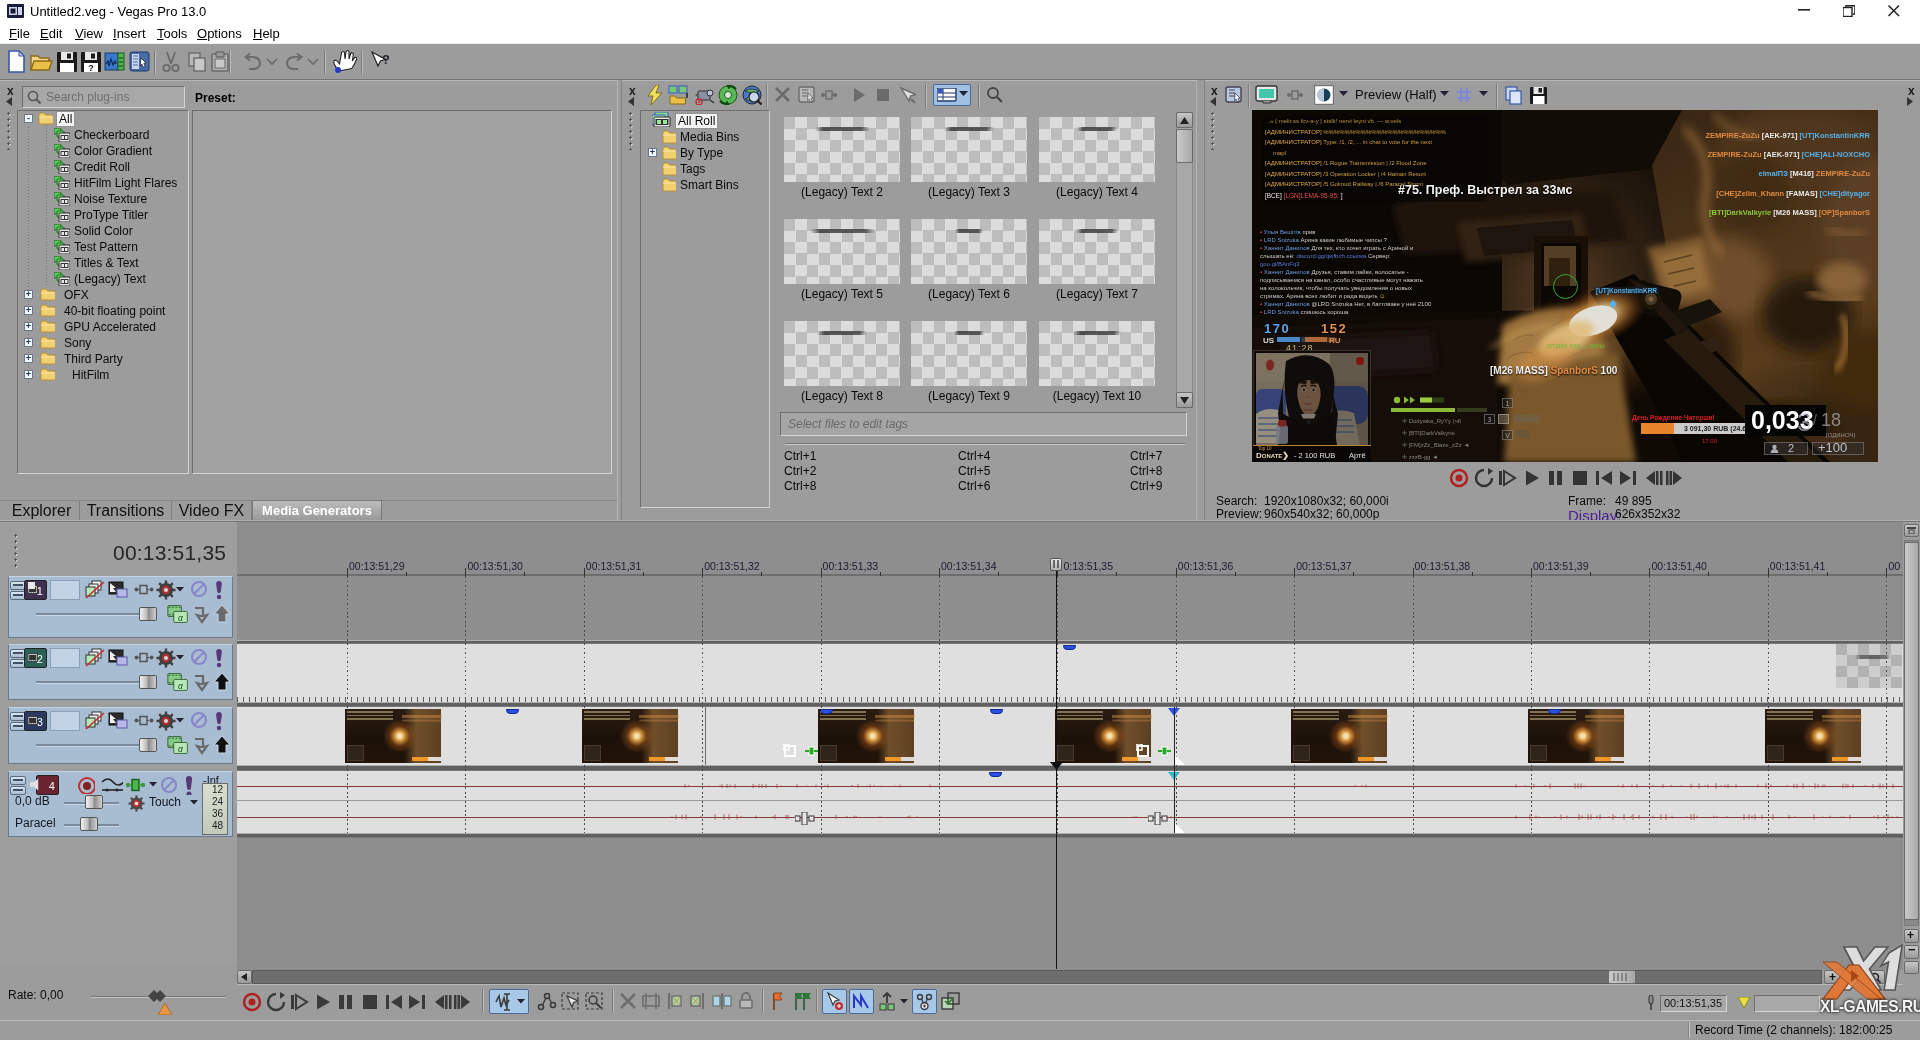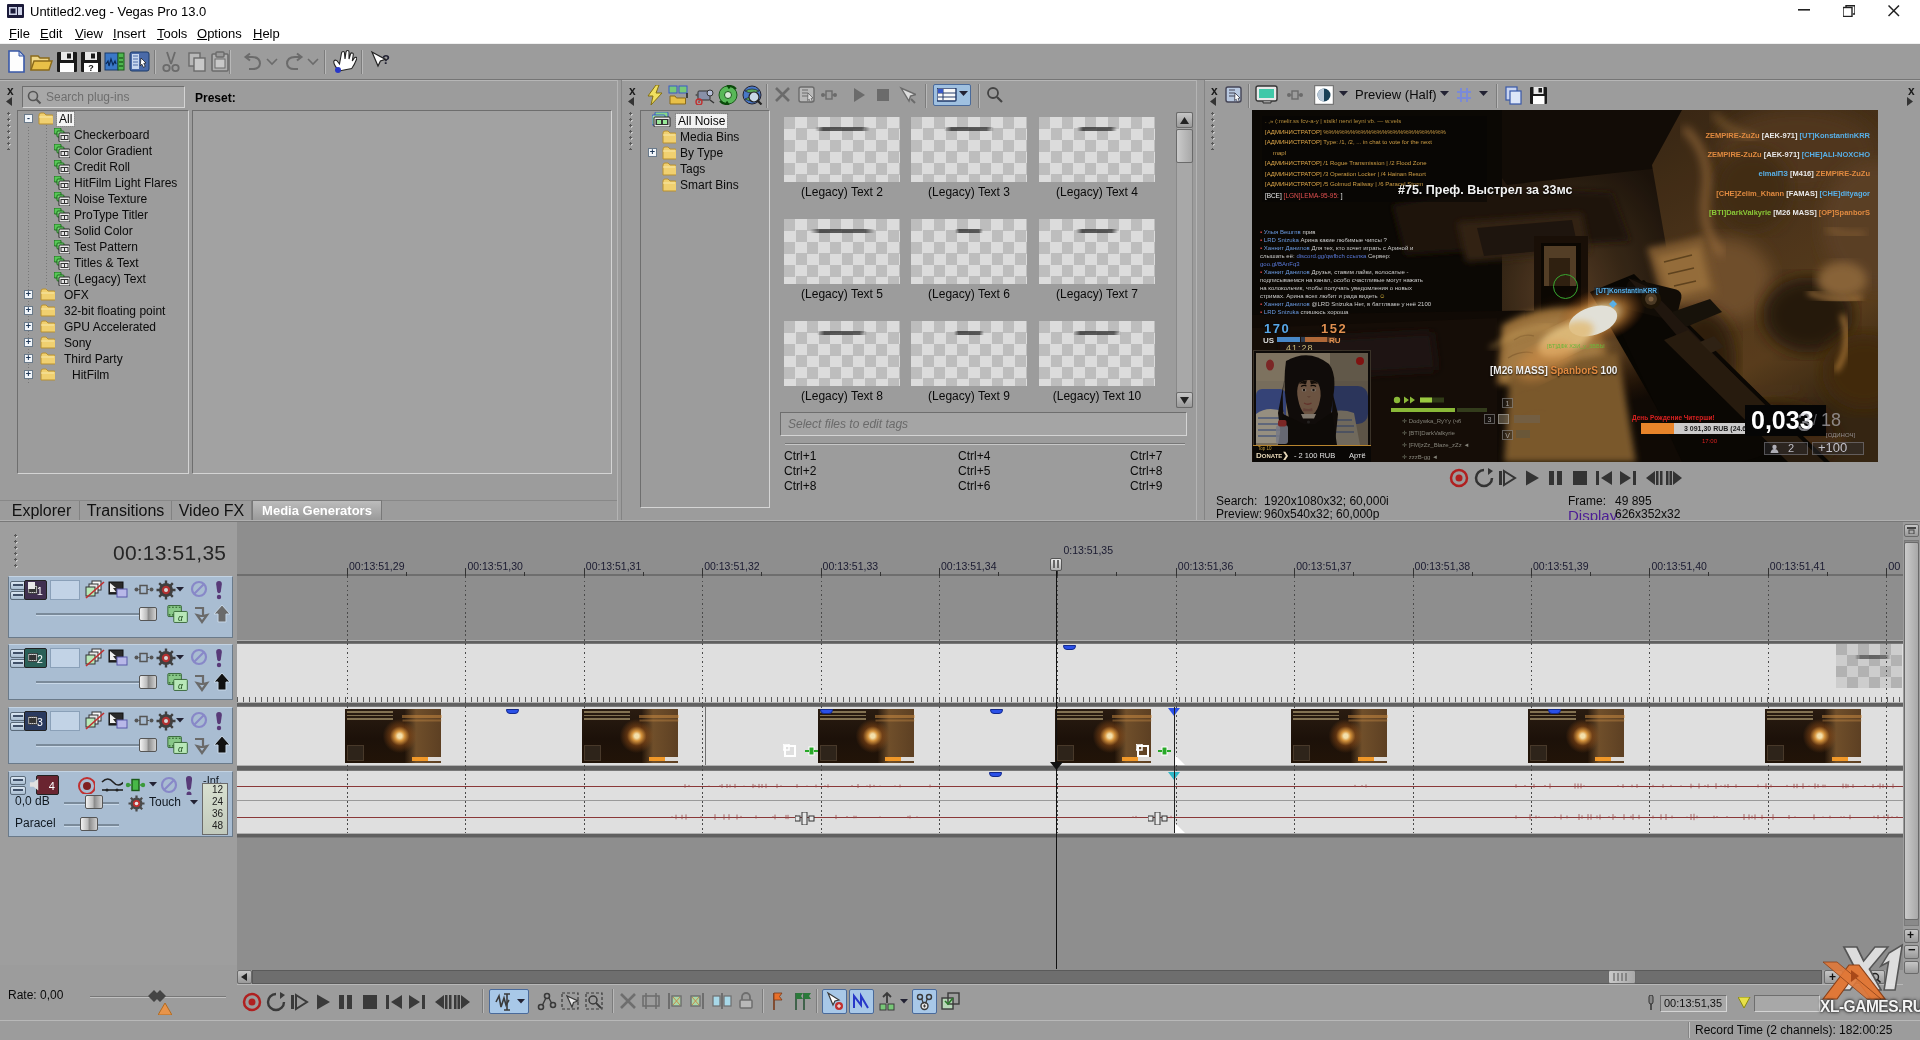--- a/index.html
+++ b/index.html
@@ -280,21 +280,21 @@
 <svg class="abs" style="left:40px;top:288px;" width="15" height="13" viewBox="0 0 15 13">
       <path d="M1 12 V3 q0-2 2-2 h3 l2 2 h6 q1.5 0 1.5 1.5 V12 z" fill="#f0d070" stroke="#b89030" stroke-width="1"></path>
       <path d="M1 5 h13" stroke="#f8e8a8" stroke-width="1"></path>
     </svg>
 <div class="treerow" style="left:64px;top:287px">OFX</div>
 <div class="pbox" style="left:24px;top:306px">+</div>
 <svg class="abs" style="left:40px;top:304px;" width="15" height="13" viewBox="0 0 15 13">
       <path d="M1 12 V3 q0-2 2-2 h3 l2 2 h6 q1.5 0 1.5 1.5 V12 z" fill="#f0d070" stroke="#b89030" stroke-width="1"></path>
       <path d="M1 5 h13" stroke="#f8e8a8" stroke-width="1"></path>
     </svg>
-<div class="treerow" style="left:64px;top:303px">32-bit floating point</div>
+<div class="treerow" style="left:64px;top:303px">40-bit floating point</div>
 <div class="pbox" style="left:24px;top:322px">+</div>
 <svg class="abs" style="left:40px;top:320px;" width="15" height="13" viewBox="0 0 15 13">
       <path d="M1 12 V3 q0-2 2-2 h3 l2 2 h6 q1.5 0 1.5 1.5 V12 z" fill="#f0d070" stroke="#b89030" stroke-width="1"></path>
       <path d="M1 5 h13" stroke="#f8e8a8" stroke-width="1"></path>
     </svg>
 <div class="treerow" style="left:64px;top:319px">GPU Accelerated</div>
 <div class="pbox" style="left:24px;top:338px">+</div>
 <svg class="abs" style="left:40px;top:336px;" width="15" height="13" viewBox="0 0 15 13">
       <path d="M1 12 V3 q0-2 2-2 h3 l2 2 h6 q1.5 0 1.5 1.5 V12 z" fill="#f0d070" stroke="#b89030" stroke-width="1"></path>
       <path d="M1 5 h13" stroke="#f8e8a8" stroke-width="1"></path>
@@ -394,21 +394,21 @@
     </svg>
 <div class="sunken" style="left:640px;top:110px;width:130px;height:398px;background:#9c9c9c"></div>
 <svg class="abs" style="left:652px;top:112px;" width="20" height="15" viewBox="0 0 20 15">
       <rect x="3" y="0" width="13" height="10" rx="1" fill="#88d888" stroke="#3858c8"></rect>
       <rect x="0" y="3" width="13" height="10" rx="1" fill="#a8e8a8" stroke="#3858c8"></rect>
       <rect x="2" y="5" width="16" height="10" rx="1" fill="#e8e8e8" stroke="#222"></rect>
       <rect x="3.5" y="7" width="13" height="6" fill="#333"></rect>
       <rect x="5" y="8" width="4" height="4" fill="#98e898"></rect>
       <rect x="11" y="8" width="4" height="4" fill="#98e898"></rect>
     </svg>
-<div class="treerow" style="left:676px;top:113px"><span class="sel">All Noise</span></div>
+<div class="treerow" style="left:676px;top:113px"><span class="sel">All Roll</span></div>
 <svg class="abs" style="left:662px;top:130px;" width="14" height="14" viewBox="0 0 14 14">
       <path d="M1 13 V3 q0-2 2-2 h3 l2 2 h5 q1.5 0 1.5 1.5 V13 z" fill="#f0d070" stroke="#b89030" stroke-width="1"></path>
       <path d="M1 5 h12" stroke="#f8e8a8" stroke-width="1"></path>
     </svg>
 <div class="treerow" style="left:680px;top:129px">Media Bins</div>
 <div class="pbox" style="left:648px;top:148px">+</div>
 <svg class="abs" style="left:662px;top:146px;" width="14" height="14" viewBox="0 0 14 14">
       <path d="M1 13 V3 q0-2 2-2 h3 l2 2 h5 q1.5 0 1.5 1.5 V13 z" fill="#f0d070" stroke="#b89030" stroke-width="1"></path>
       <path d="M1 5 h12" stroke="#f8e8a8" stroke-width="1"></path>
     </svg>
@@ -805,21 +805,21 @@
 <div class="abs" style="left:643px;top:572px;width:1px;height:4px;background:#333"></div>
 <div class="tx" style="left:704.2px;top:560px;font-size:10.5px;color:#1a1a30;font-weight:normal;">00:13:51,32</div>
 <div class="abs" style="left:702px;top:568px;width:1px;height:8px;background:#333"></div>
 <div class="abs" style="left:761px;top:572px;width:1px;height:4px;background:#333"></div>
 <div class="tx" style="left:822.6px;top:560px;font-size:10.5px;color:#1a1a30;font-weight:normal;">00:13:51,33</div>
 <div class="abs" style="left:821px;top:568px;width:1px;height:8px;background:#333"></div>
 <div class="abs" style="left:880px;top:572px;width:1px;height:4px;background:#333"></div>
 <div class="tx" style="left:941.0px;top:560px;font-size:10.5px;color:#1a1a30;font-weight:normal;">00:13:51,34</div>
 <div class="abs" style="left:939px;top:568px;width:1px;height:8px;background:#333"></div>
 <div class="abs" style="left:998px;top:572px;width:1px;height:4px;background:#333"></div>
-<div class="tx" style="left:1063.4px;top:544px;font-size:10.5px;color:#1a1a30;font-weight:normal;">0:13:51,35</div>
+<div class="tx" style="left:1063.4px;top:560px;font-size:10.5px;color:#1a1a30;font-weight:normal;">0:13:51,35</div>
 <div class="abs" style="left:1057px;top:568px;width:1px;height:8px;background:#333"></div>
 <div class="abs" style="left:1116px;top:572px;width:1px;height:4px;background:#333"></div>
 <div class="tx" style="left:1177.8000000000002px;top:560px;font-size:10.5px;color:#1a1a30;font-weight:normal;">00:13:51,36</div>
 <div class="abs" style="left:1176px;top:568px;width:1px;height:8px;background:#333"></div>
 <div class="abs" style="left:1235px;top:572px;width:1px;height:4px;background:#333"></div>
 <div class="tx" style="left:1296.2px;top:560px;font-size:10.5px;color:#1a1a30;font-weight:normal;">00:13:51,37</div>
 <div class="abs" style="left:1294px;top:568px;width:1px;height:8px;background:#333"></div>
 <div class="abs" style="left:1353px;top:572px;width:1px;height:4px;background:#333"></div>
 <div class="tx" style="left:1414.6000000000001px;top:560px;font-size:10.5px;color:#1a1a30;font-weight:normal;">00:13:51,38</div>
 <div class="abs" style="left:1413px;top:568px;width:1px;height:8px;background:#333"></div>

